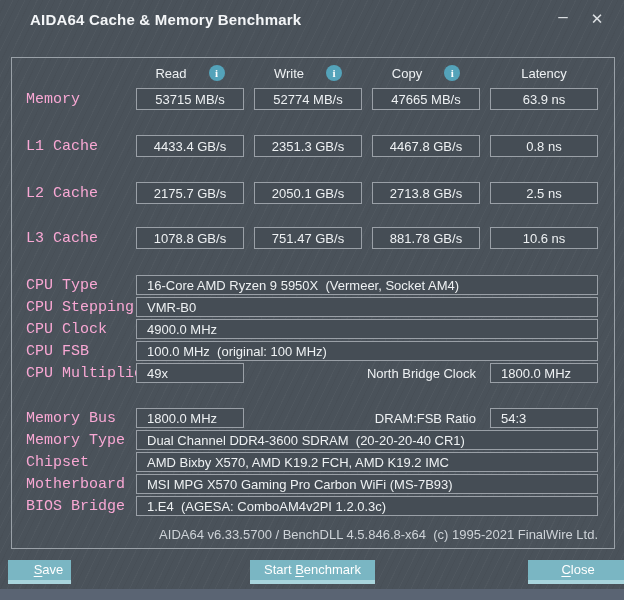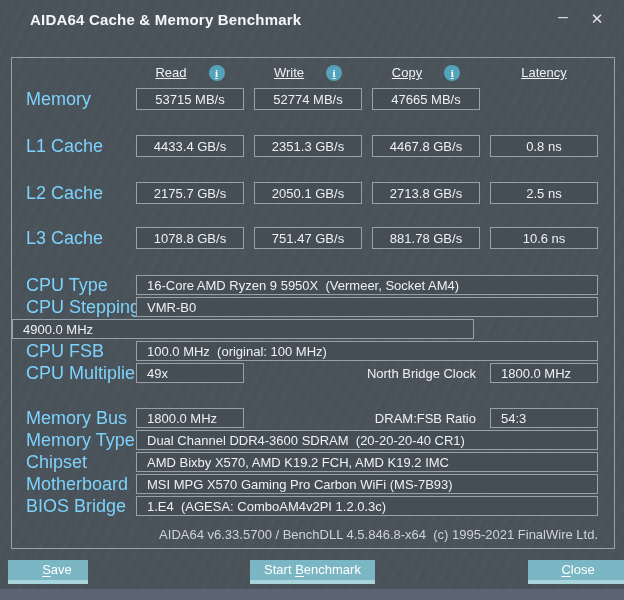--- a/index.html
+++ b/index.html
@@ -38,28 +38,28 @@
   .win-btn.min span { position:relative; top:-2px; font-size:17px; }
   .win-btn.close span { font-size:15px; }
   
   .panel {
     position:absolute; left:11px; top:57px; width:604px; height:492px;
     border:1px solid #9aa1a8; box-sizing:border-box;
   }
   .row { display:flex; align-items:center; }
   .rlabel {
     width:124px; box-sizing:border-box; padding-left:14px;
-    font-size:18px; color:#7dd3fc; flex:0 0 124px; white-space:nowrap;
+    font-size:15px; color:#f9a8d4; flex:0 0 124px; white-space:nowrap;font-family:Liberation Mono, monospace;
   }
   .vals { display:flex; width:462px; }
   
   .hdr { margin-top:6px; height:18px; }
   .hcell {
-    width:108px; margin-right:10px; display:flex; align-items:flex-start; justify-content:center;
-    font-size:13px; gap:22px;text-decoration:underline;
+    width:108px; margin-right:10px; display:flex; align-items:flex-end; justify-content:center;
+    font-size:13px; gap:22px;
   }
   .hcell:last-child { margin-right:0; }
   .info-icon {
     width:16px; height:16px; border-radius:50%; background:#54a3ba;
     display:inline-flex; align-items:center; justify-content:center;
     color:#ffffff; font-size:11px; font-weight:bold; font-family:"Liberation Serif","DejaVu Serif",serif;
     line-height:1; flex:0 0 16px;
   }
   
   .bench { height:22px; }
@@ -90,21 +90,21 @@
   }
   
   .btn {
     position:absolute; height:24px; box-sizing:border-box;
     background:#7ab6c3; border:none; border-bottom:4px solid #a9d5dd;
     color:#ffffff; font-size:13px; font-family:inherit;
     display:flex; align-items:center; justify-content:center; padding:0 6px 2px 6px;
     cursor:default; white-space:pre;
   }
   .btn .ak { text-decoration:underline; text-underline-offset:2px; }
-  .btn-save  { left:8px;   top:560px; width:80px;padding-left:24px;  }
+  .btn-save  { left:8px;   top:560px; width:63px;padding-left:24px;  }
   .btn-start { left:250px; top:560px; width:125px; }
   .btn-close { left:528px; top:560px; width:100px;  }
   .bottom-strip {
     position:absolute; left:0; right:0; bottom:0; height:11px; background:#5a6473;
   }
 </style>
 </head>
 <body>
 
 <div class="window">
@@ -149,20 +149,21 @@
         </div>
       </div>
     </div>
 
     <div class="row bench mt6">
       <div class="rlabel">Memory</div>
       <div class="vals">
         <div class="vbox">53715 MB/s</div>
         <div class="vbox">52774 MB/s</div>
         <div class="vbox">47665 MB/s</div>
+        <div class="vbox">63.9 ns</div>
       </div>
     </div>
 
     <div class="row bench mt25">
       <div class="rlabel">L1 Cache</div>
       <div class="vals">
         <div class="vbox">4433.4 GB/s</div>
         <div class="vbox">2351.3 GB/s</div>
         <div class="vbox">4467.8 GB/s</div>
         <div class="vbox">0.8 ns</div>
@@ -191,20 +192,21 @@
 
     <div class="row sys mt25">
       <div class="rlabel">CPU Type</div>
       <div class="sbox full">16-Core AMD Ryzen 9 5950X  (Vermeer, Socket AM4)</div>
     </div>
     <div class="row sys">
       <div class="rlabel">CPU Stepping</div>
       <div class="sbox full">VMR-B0</div>
     </div>
     <div class="row sys">
+      <div class="rlabel">CPU Clock</div>
       <div class="sbox full">4900.0 MHz</div>
     </div>
     <div class="row sys">
       <div class="rlabel">CPU FSB</div>
       <div class="sbox full">100.0 MHz  (original: 100 MHz)</div>
     </div>
     <div class="row sys">
       <div class="rlabel">CPU Multiplier</div>
       <div class="sbox small">49x</div>
       <div class="mid-label">North Bridge Clock</div>

